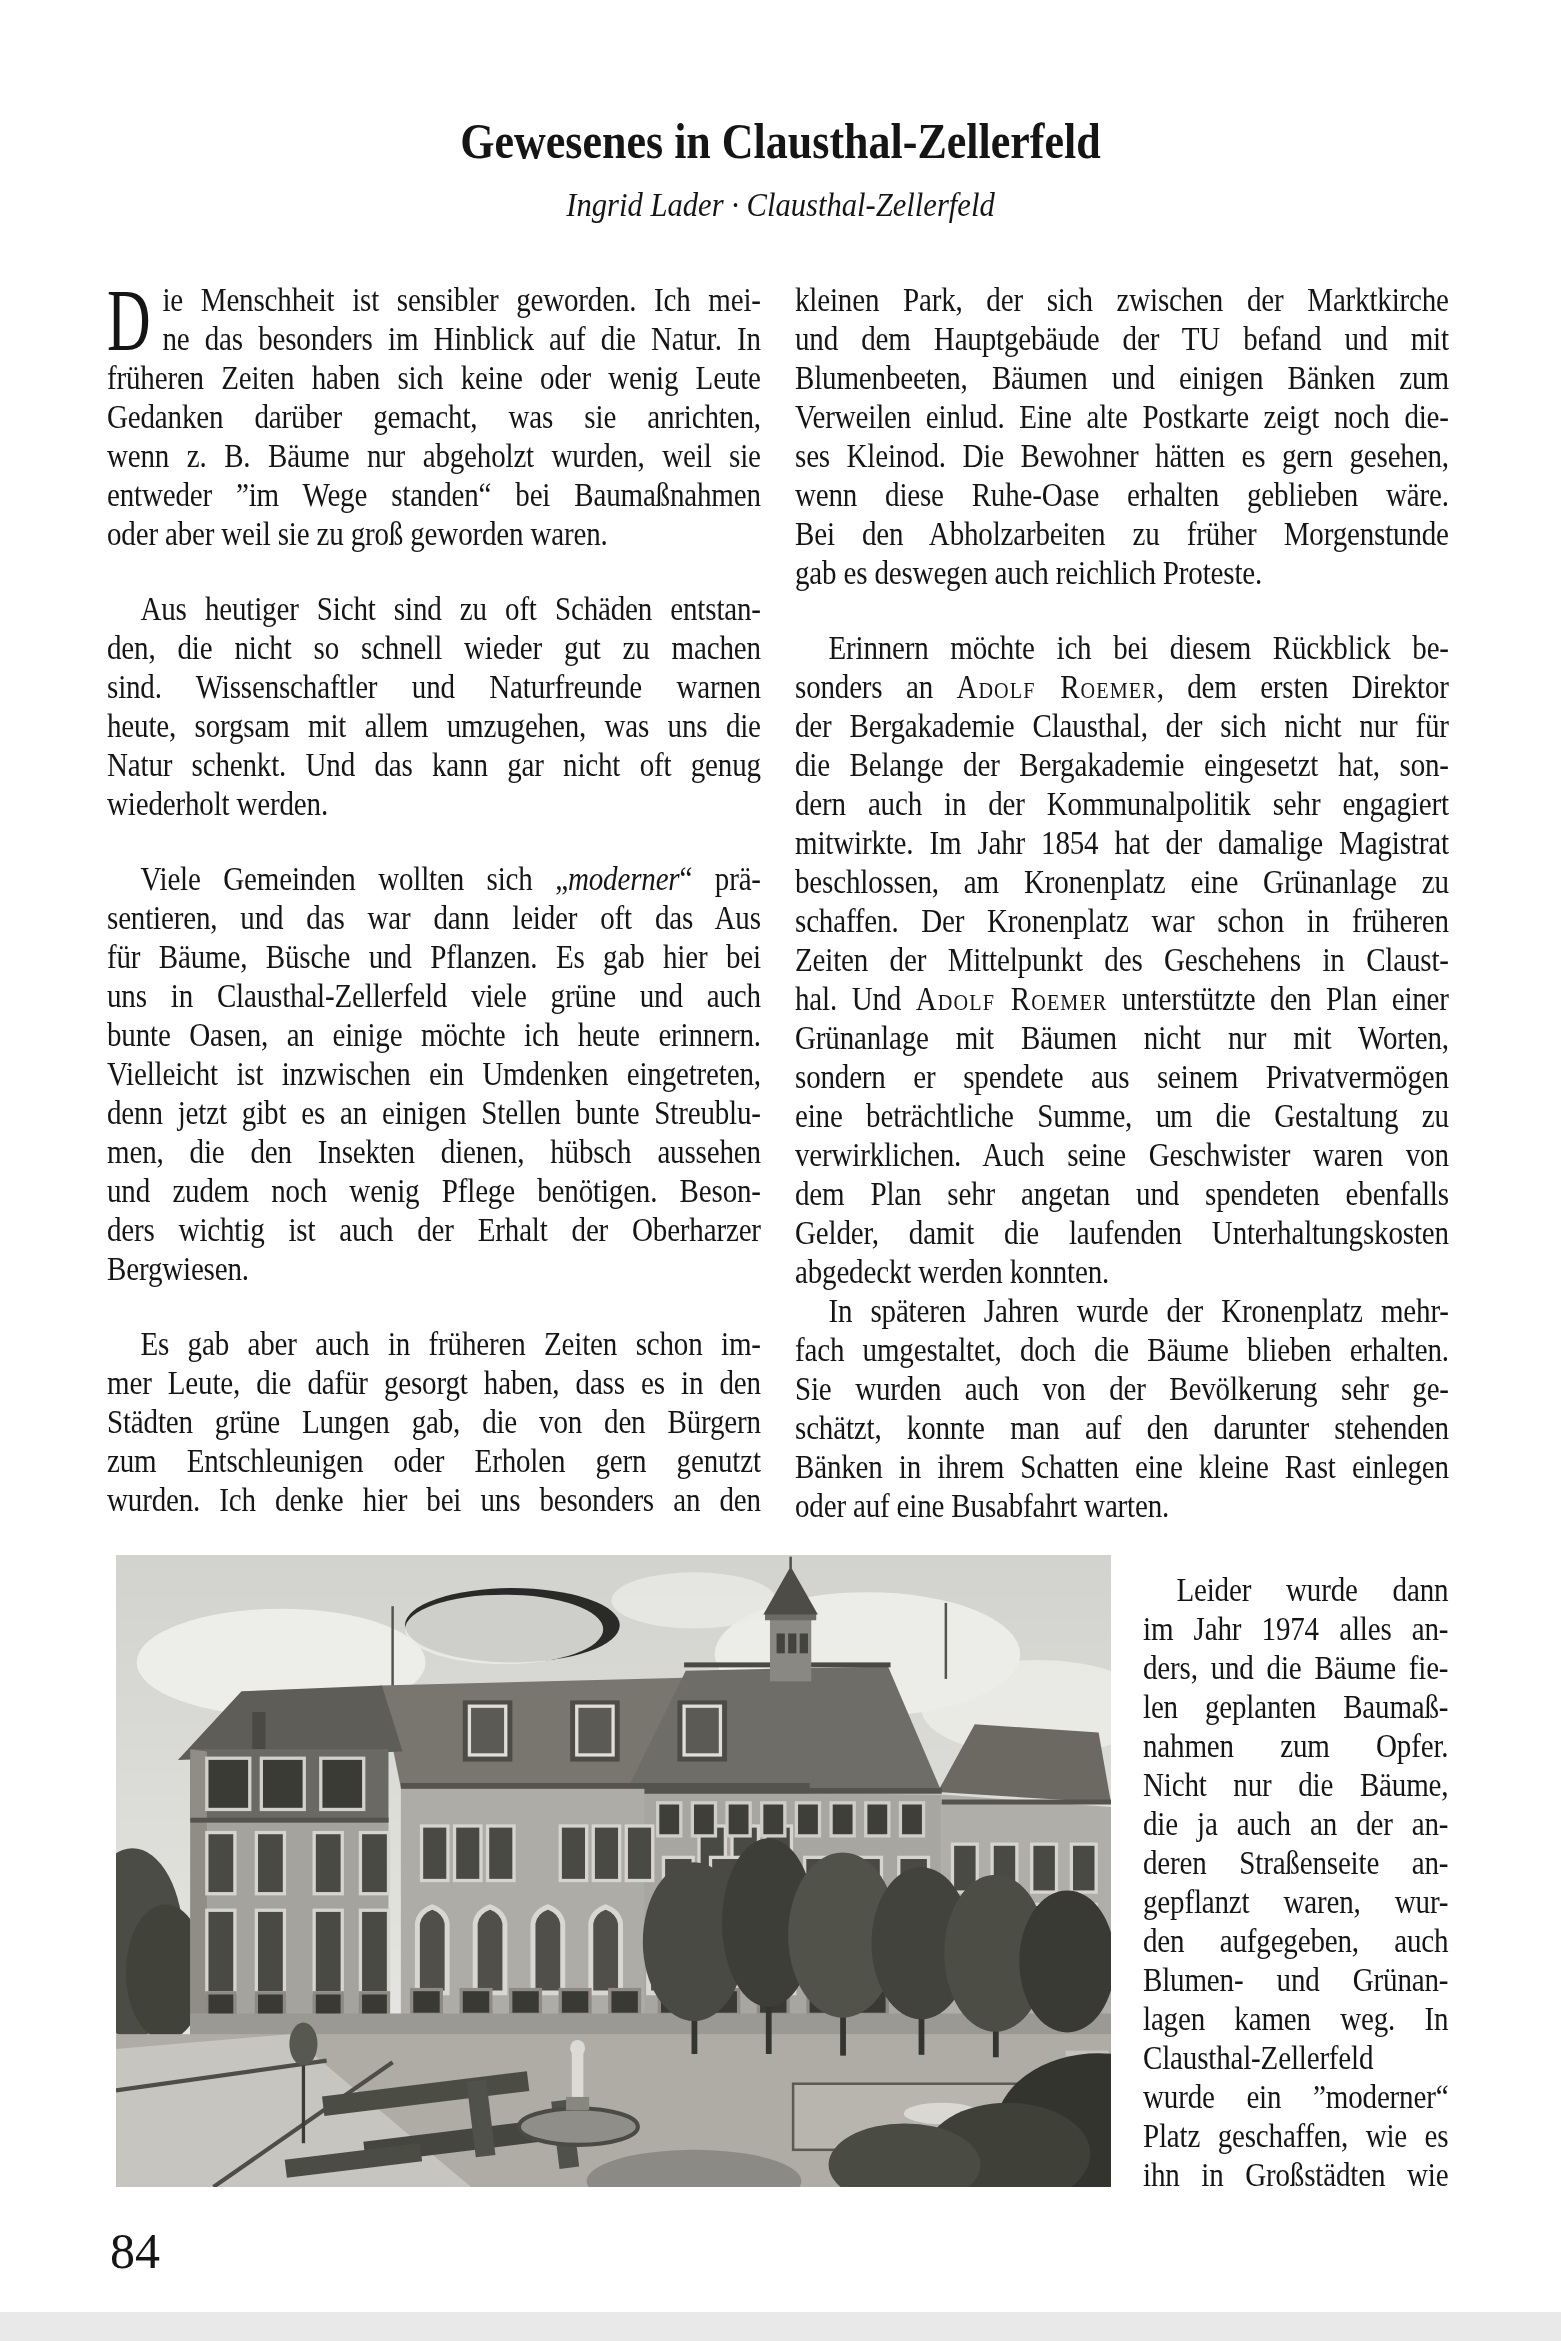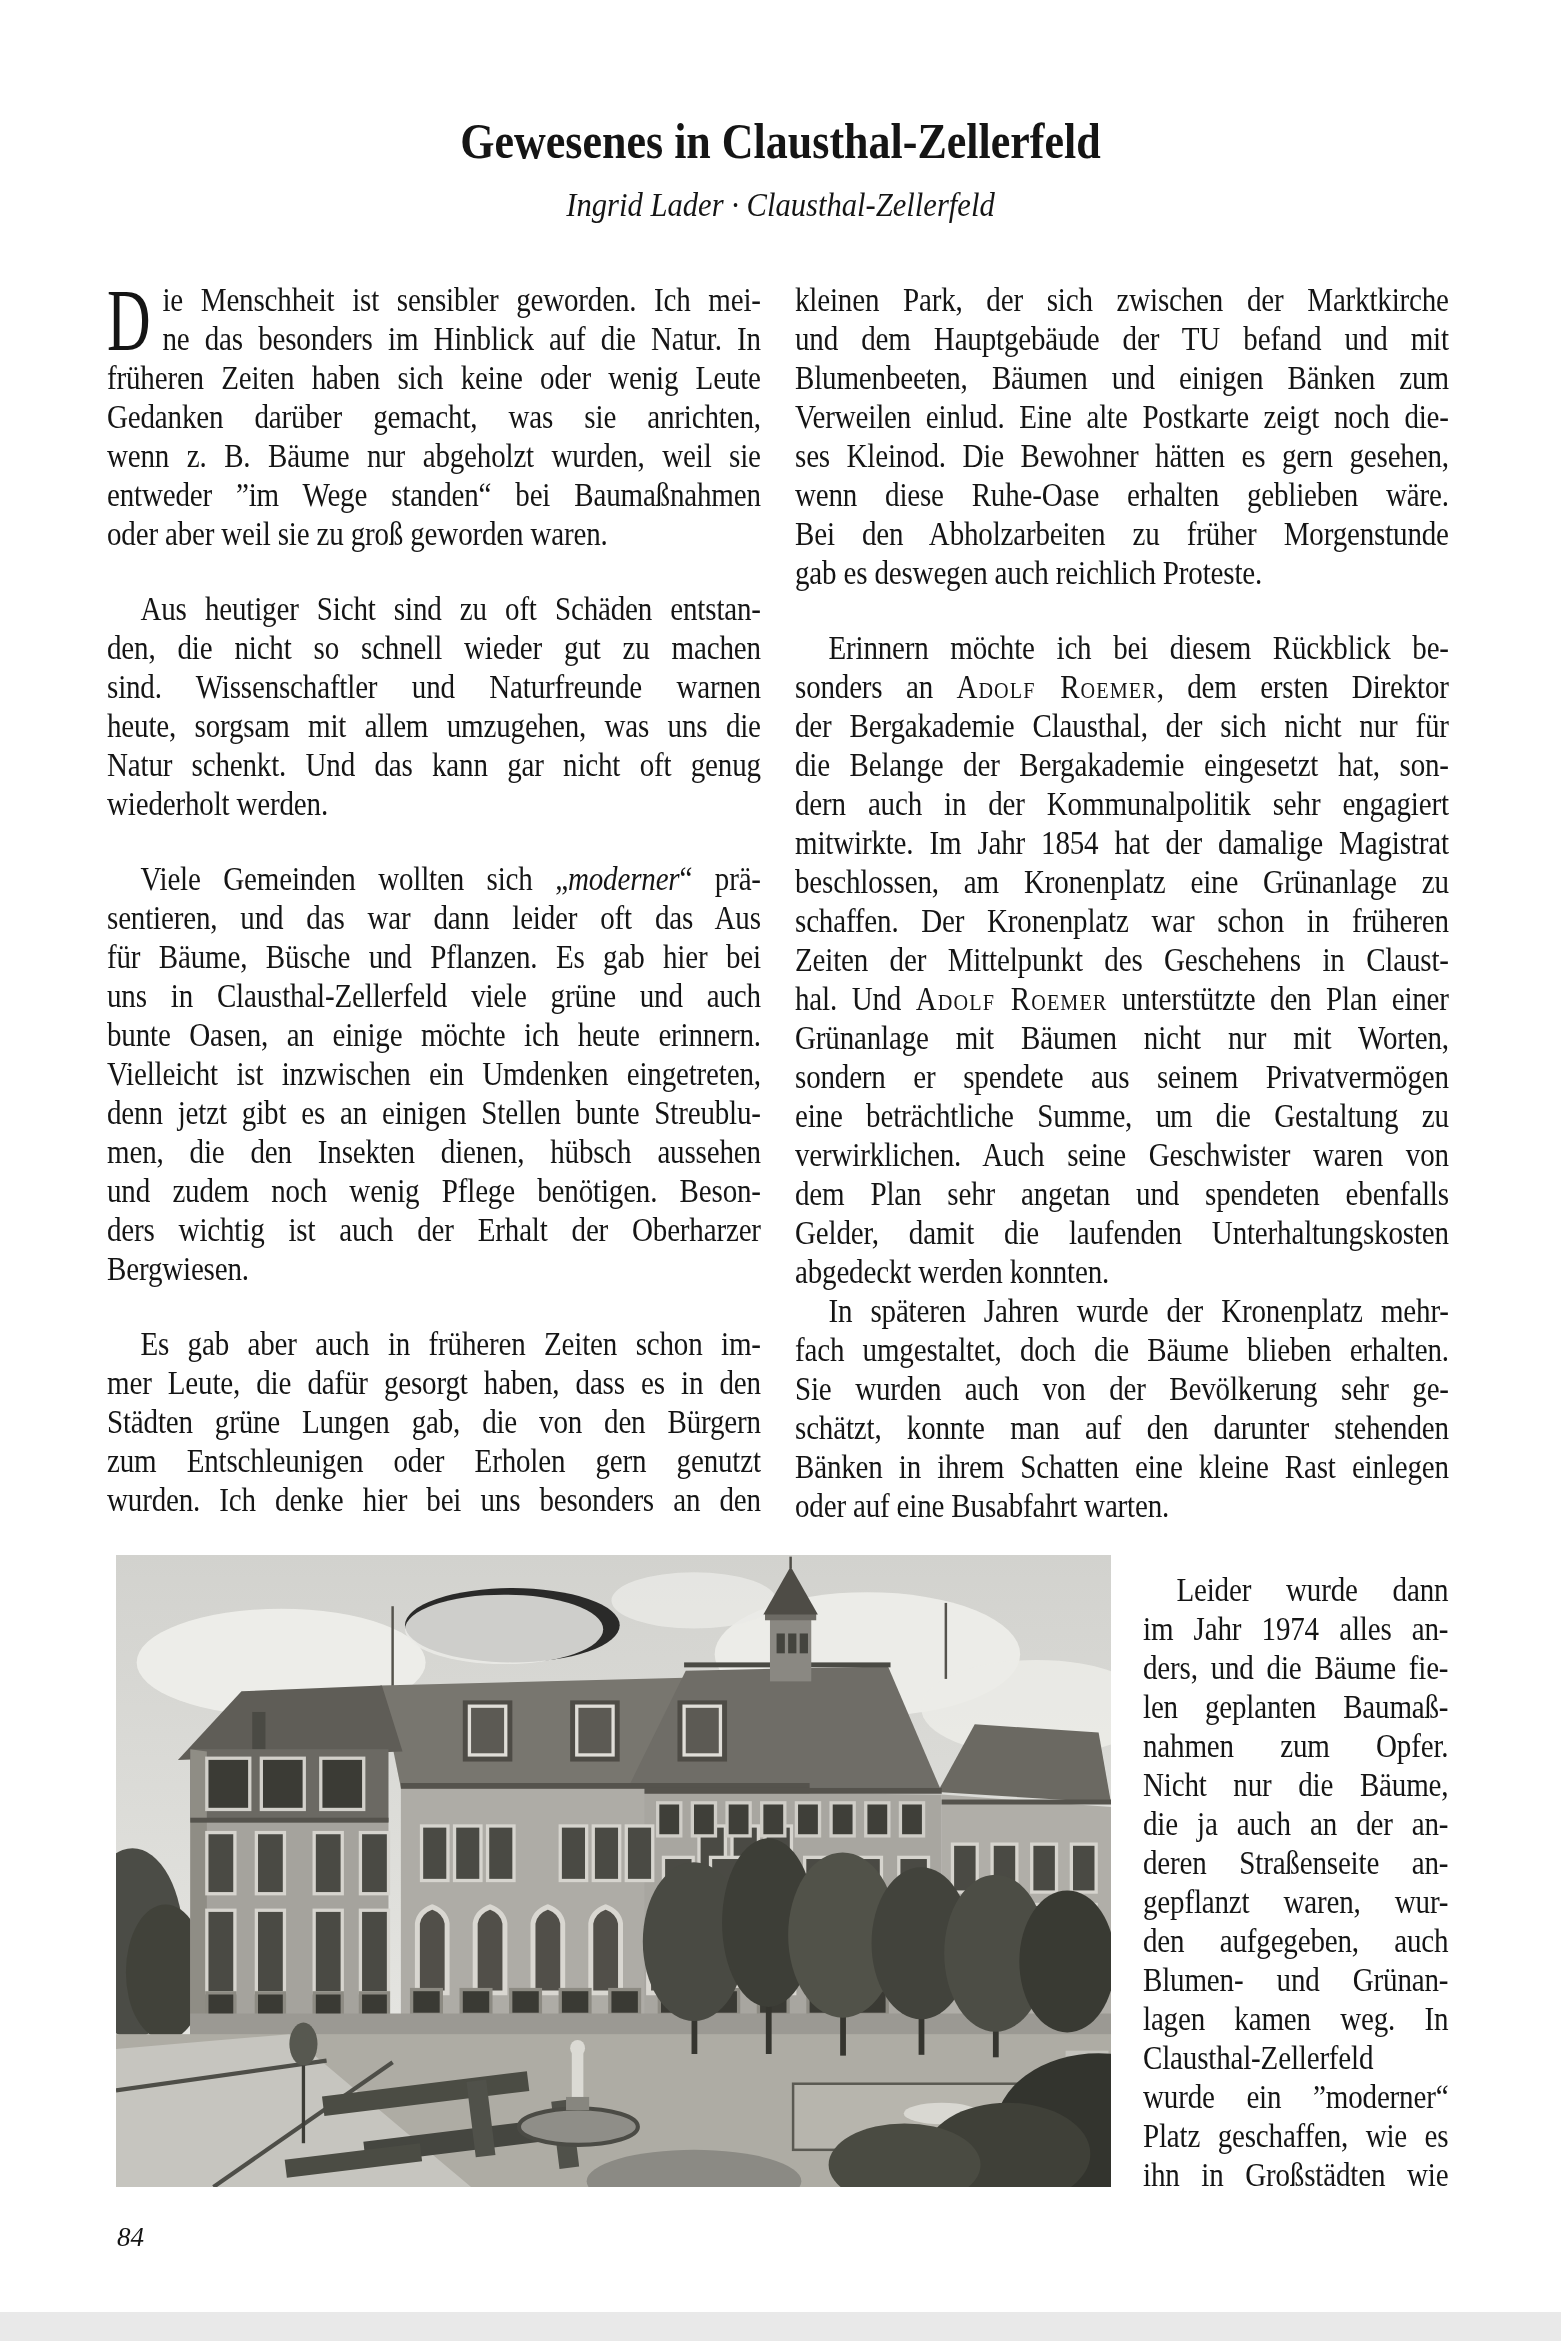--- a/index.html
+++ b/index.html
@@ -54,23 +54,22 @@
   }
   .ital{font-style:italic;}
   .smallcaps{font-variant:small-caps;letter-spacing:1.2px;}
   .photo{
     position:absolute;left:116px;top:1555px;
     width:995px;height:632px;
     overflow:hidden;background:#d8d8d4;
   }
   .photo svg{display:block;width:100%;height:100%;}
   .pagenum{
-    position:absolute;left:117px;top:2222px;
-    font-size:27px;
-    font-style:italic;
+    position:absolute;left:110px;top:2222px;
+    font-size:50px;
   }
 </style>
 </head>
 <body>
 
 <div class="page">
 
   <div class="title">Gewesenes in Clausthal-Zellerfeld</div>
   <div class="byline">Ingrid Lader · Clausthal-Zellerfeld</div>
 

